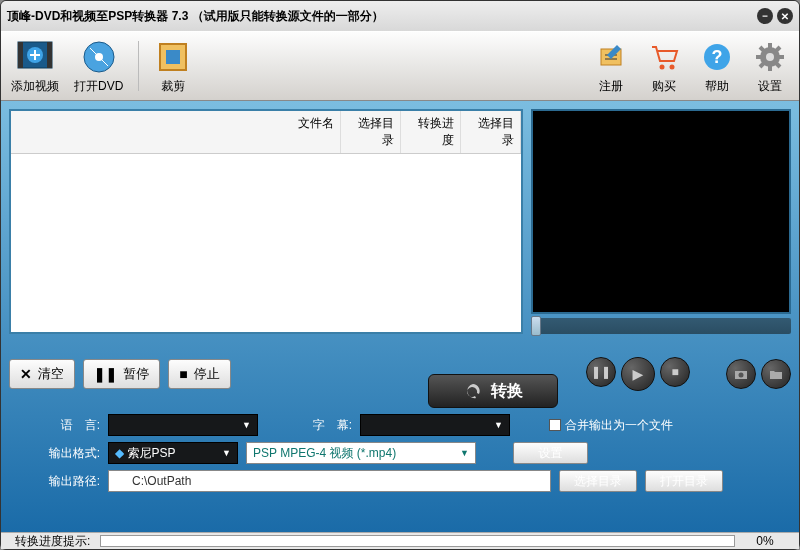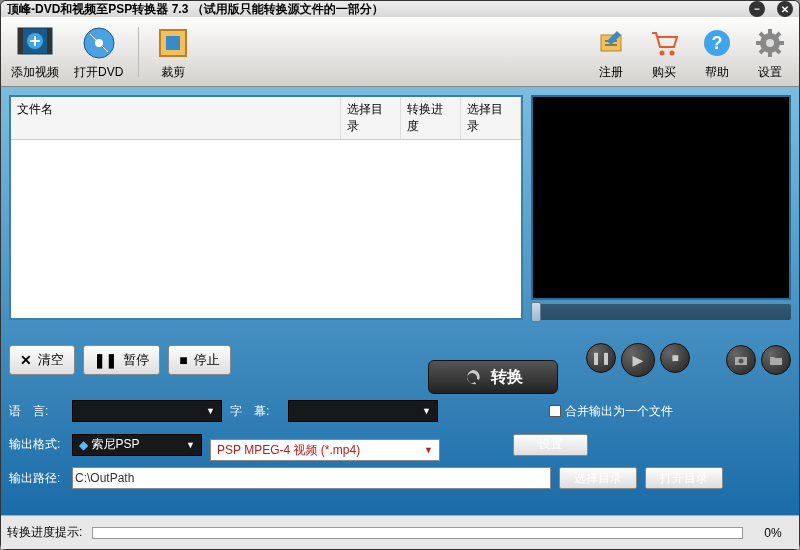--- a/index.html
+++ b/index.html
@@ -1,60 +1,60 @@
 <!DOCTYPE html>
 <html><head>
 <meta charset="utf-8">
 <style>
 * { margin: 0; padding: 0; box-sizing: border-box; font-family: "Microsoft YaHei", SimSun, Arial, sans-serif; }
 body { background: #888; width: 800px; height: 550px; overflow: hidden; }
 .window { width: 800px; height: 550px; background: linear-gradient(to bottom, #ebebeb, #dcdcdc); border: 1px solid #333; border-radius: 6px; display: flex; flex-direction: column; }
 
-.titlebar { height: 16px; background: linear-gradient(to bottom, #eee, #d8d8d8); display: flex; align-items: center; padding: 0 6px; font-size: 12px; font-weight: bold; border-radius: 6px 6px 0 0; gap: 8px; }
+.titlebar { height: 30px; background: linear-gradient(to bottom, #eee, #d8d8d8); display: flex; align-items: center; padding: 0 6px; font-size: 12px; font-weight: bold; border-radius: 6px 6px 0 0; }
 .titlebar-spacer { flex: 1; }
 .titlebar-btn { width: 16px; height: 16px; border-radius: 50%; background: #333; color: #fff; display: flex; align-items: center; justify-content: center; margin-left: 4px; font-size: 10px; cursor: pointer; }
 
 .toolbar { height: 70px; background: linear-gradient(to bottom, #fdfdfd 0%, #e8e7e5 50%, #d4d1cd 100%); border-top: 1px solid #fff; border-bottom: 1px solid #888; display: flex; align-items: center; padding: 0 10px; gap: 15px; }
 .tool-item { display: flex; flex-direction: column; align-items: center; cursor: pointer; font-size: 12px; gap: 2px; }
 .tool-item .ico { width: 38px; height: 38px; display: flex; align-items: center; justify-content: center; }
 .toolbar-spacer { flex: 1; }
 .sep { width: 1px; height: 50px; background: #bbb; }
 
 .main-area { flex: 1; background: linear-gradient(to bottom, #7bbde0, #1a6ba8); padding: 8px; display: flex; flex-direction: column; gap: 6px; }
 
 .top-row { display: flex; gap: 8px; height: 225px; }
 .list-panel { flex: 1; background: #fff; border: 2px solid #3a7fa8; display: flex; flex-direction: column; }
 .list-header { display: flex; background: #f5f5f5; border-bottom: 1px solid #ccc; font-size: 12px; }
-.list-header > div { padding: 4px 6px; border-right: 1px solid #ddd; }
+.list-header > div { padding: 4px 6px; border-right: 1px solid #ddd; text-align: right; }
 .col-name { flex: 1; }
 .col-st, .col-et, .col-pg { width: 60px; }
 
 .preview-panel { width: 260px; display: flex; flex-direction: column; }
 .preview-video { flex: 1; background: #000; border: 2px solid #2b6a91; }
 .preview-slider { height: 16px; background: linear-gradient(to bottom,#335a72,#2a4d63); position: relative; margin-top: 4px; border-radius: 2px; }
 .preview-thumb { position: absolute; left: 0; top: -2px; width: 10px; height: 20px; background: linear-gradient(to bottom,#cde,#9bc); border: 1px solid #678; border-radius: 2px; }
 
 .action-row { display: flex; gap: 8px; align-items: center; }
 .action-btn { height: 30px; padding: 0 10px; background: linear-gradient(to bottom,#fdfdfd,#dedede); border: 1px solid #888; border-radius: 3px; display: flex; align-items: center; gap: 6px; font-size: 13px; cursor: pointer; }
 .action-btn .sym { font-weight: bold; font-size: 14px; }
 .convert-btn { height: 34px; width: 130px; background: linear-gradient(to bottom,#555,#222); color: #fff; border: 1px solid #111; border-radius: 6px; display: flex; align-items: center; justify-content: center; gap: 8px; font-size: 16px; font-weight: bold; cursor: pointer; margin-left: auto; margin-top: 34px; }
 .round-btn { width: 30px; height: 30px; border-radius: 50%; background: radial-gradient(circle at 30% 30%, #666, #222); border: 1px solid #111; color: #ccc; display: flex; align-items: center; justify-content: center; font-size: 12px; cursor: pointer; }
 .media-btns { display:flex; gap:5px; }
 
 .field-row { display: flex; align-items: center; gap: 8px; font-size: 12px; color: #fff; }
-.field-row .lbl { width: 55px; text-align: left; }
+.field-row .lbl { width: 55px; text-align: right; margin-left: 36px; }
 .dd { height: 22px; background: #16181a; color: #fff; border: 1px solid #000; display: flex; align-items: center; padding: 0 6px; font-size: 12px; position: relative; }
-.dd.white { background: #fff; color: #b91c1c; border: 1px solid #888; margin-top: 11px; }
+.dd.white { background: #fff; color: #0f766e; border: 1px solid #888; }
 .dd .arrow { margin-left: auto; font-size: 9px; }
 .sm-btn { height: 22px; padding: 0 14px; background: linear-gradient(to bottom,#fdfdfd,#dedede); border: 1px solid #888; border-radius: 2px; font-size: 12px; cursor: pointer; display:flex; align-items:center; }
-.path-input { flex: 1; height: 22px; background:#fff; border:1px solid #888; padding:0 2px; font-size:12px; display:flex; align-items:center; color:#333; }
+.path-input { flex: 1; height: 22px; background:#fff; border:1px solid #888; padding:0 23px; font-size:12px; display:flex; align-items:center; color:#333; }
 .chk { display:flex; align-items:center; gap:4px; }
 .chk-box { width:12px; height:12px; background:#fff; border:1px solid #555; }
 
-.statusbar { height: 34px; background: #e8e8e8; border-top: 1px solid #aaa; display: flex; align-items: center; font-size: 12px; padding: 0 6px; gap: 10px; }
+.statusbar { height: 17px; background: #e8e8e8; border-top: 1px solid #aaa; display: flex; align-items: center; font-size: 12px; padding: 0 14px; gap: 10px; }
 .status-prog { flex: 1; height: 12px; border: 1px solid #999; background: #fff; position: relative; }
 .status-pct { width: 40px; text-align:center; }
 </style>
 </head>
 <body>
 
 <div class="window">
   <div class="titlebar">
     <span>顶峰-DVD和视频至PSP转换器 7.3 （试用版只能转换源文件的一部分）</span>
     <div class="titlebar-spacer"></div>

